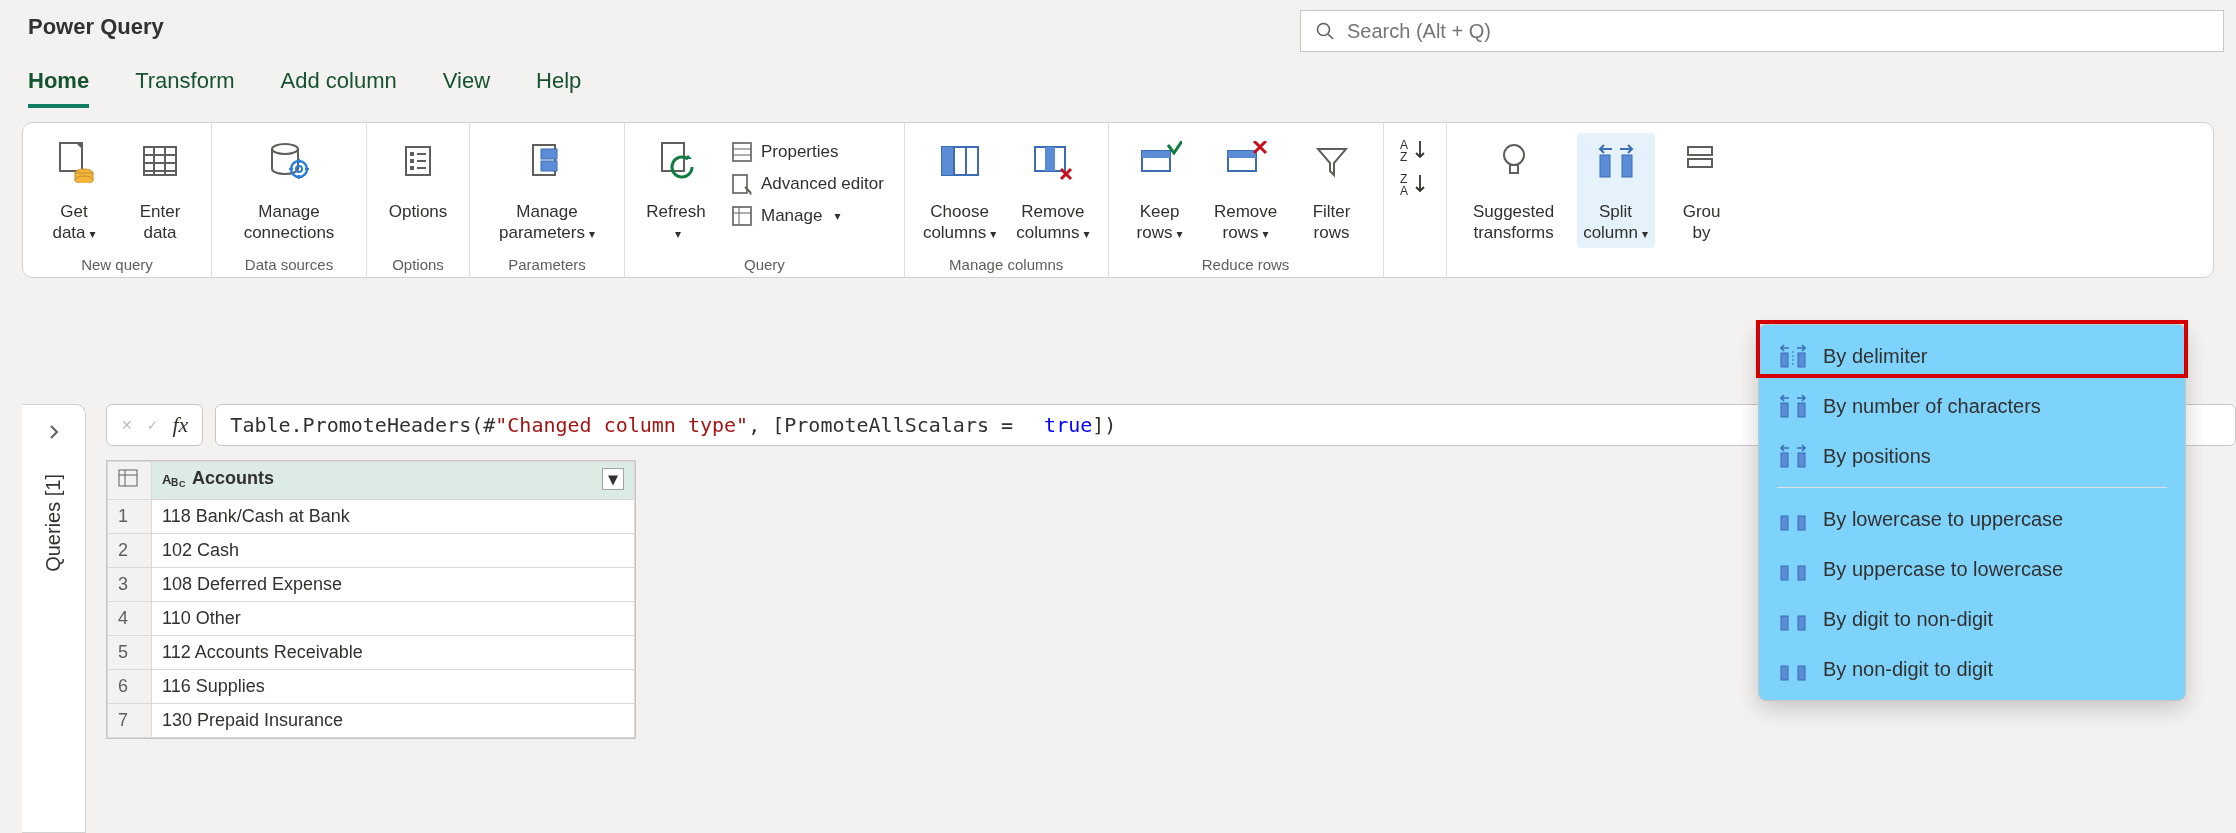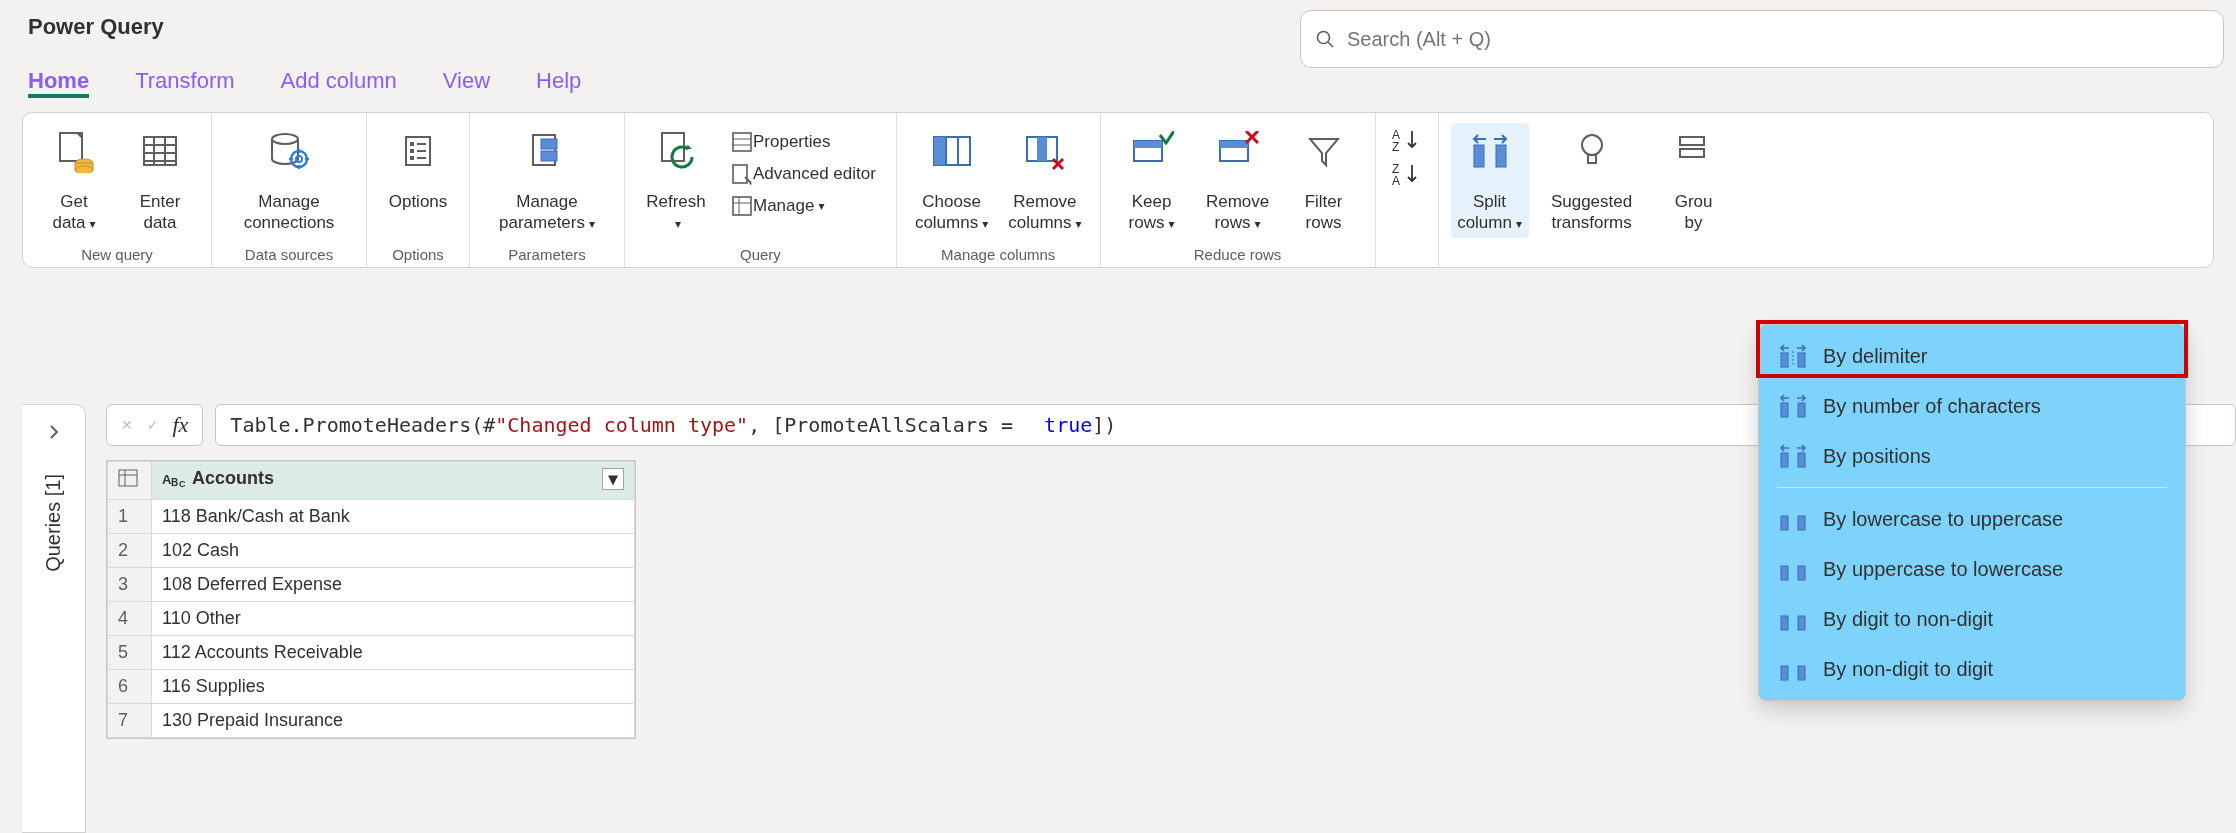--- a/index.html
+++ b/index.html
@@ -21,24 +21,24 @@
       font-weight: 600;
       color: #323130;
     }
 
     
     .search-wrap {
       position: absolute;
       top: 10px;
       left: 1300px;
       right: 12px;
-      height: 58px;
+      height: 42px;
       background: #fff;
       border: 1px solid #c8c6c4;
-      border-radius: 11px;
+      border-radius: 0;
       display: flex;
       align-items: center;
       padding: 0 14px;
     }
     .search-wrap svg { margin-right: 12px; flex: none; }
     .search-wrap input {
       border: none;
       outline: none;
       font-size: 20px;
       color: #605e5c;
@@ -47,21 +47,22 @@
     }
 
     
     .tabs-row {
       padding: 18px 28px 0;
       display: flex;
       gap: 46px;
     }
     .tab-item {
       font-size: 22px;
-      color: #8b5cf6;
+      color: #14532d;
+      padding-bottom: 10px;
       cursor: pointer;
     }
     .tab-item.active {
       font-weight: 600;
       border-bottom: 4px solid #0f7b60;
     }
 
     
     .ribbon {
       margin: 14px 22px 0;
@@ -120,20 +121,21 @@
     .stack-btns {
       display: flex;
       flex-direction: column;
       gap: 2px;
       justify-content: flex-start;
       padding-top: 4px;
     }
     .small-btn {
       display: flex;
       align-items: center;
+      gap: 8px;
       padding: 4px 8px;
       cursor: pointer;
       border-radius: 4px;
       font-size: 17px;
     }
 
     
     .work-area {
       position: absolute;
       top: 404px;
@@ -502,41 +504,41 @@
               <path d="M20 4 L20 20 M16 16 L20 20 L24 16" stroke="#323130" stroke-width="1.8" fill="none"></path>
             </svg>
         </div>
       </div>
     </div>
     <div class="rg-label">&nbsp;</div>
   </div>
 
   <div class="ribbon-group noborder">
     <div class="ribbon-group-buttons">
+      <div class="large-btn" style="min-width:110px">
+        <div class="icon-slot">
+          <svg width="32" height="40" viewBox="0 0 32 40">
+              <circle cx="16" cy="14" r="10" fill="none" stroke="#605e5c" stroke-width="2"></circle>
+              <rect x="12" y="24" width="8" height="8" fill="none" stroke="#605e5c" stroke-width="2"></rect>
+            </svg>
+        </div>
+        <div class="label" style="white-space:pre-line">Suggested
+transforms</div>
+      </div>
       <div class="large-btn highlight">
         <div class="icon-slot split-icon">
           <svg width="44" height="40" viewBox="0 0 44 40">
               <rect x="6" y="14" width="10" height="22" fill="#5b8dd6" stroke="#3a6db6"></rect>
               <rect x="28" y="14" width="10" height="22" fill="#5b8dd6" stroke="#3a6db6"></rect>
               <path d="M18 8 L6 8 M10 4 L6 8 L10 12" stroke="#3a6db6" stroke-width="2" fill="none"></path>
               <path d="M26 8 L38 8 M34 4 L38 8 L34 12" stroke="#3a6db6" stroke-width="2" fill="none"></path>
             </svg>
         </div>
         <div class="label"><span style="white-space:pre-line">Split
 column</span><span class="chev">▾</span></div>
-      </div>
-      <div class="large-btn" style="min-width:110px">
-        <div class="icon-slot">
-          <svg width="32" height="40" viewBox="0 0 32 40">
-              <circle cx="16" cy="14" r="10" fill="none" stroke="#605e5c" stroke-width="2"></circle>
-              <rect x="12" y="24" width="8" height="8" fill="none" stroke="#605e5c" stroke-width="2"></rect>
-            </svg>
-        </div>
-        <div class="label" style="white-space:pre-line">Suggested
-transforms</div>
       </div>
       <div class="large-btn">
         <div class="icon-slot">
           <svg width="36" height="40" viewBox="0 0 36 40">
               <rect x="4" y="6" width="24" height="8" fill="none" stroke="#605e5c" stroke-width="2"></rect>
               <rect x="4" y="18" width="24" height="8" fill="none" stroke="#605e5c" stroke-width="2"></rect>
             </svg>
         </div>
         <div class="label" style="white-space:pre-line">Grou
 by</div>

